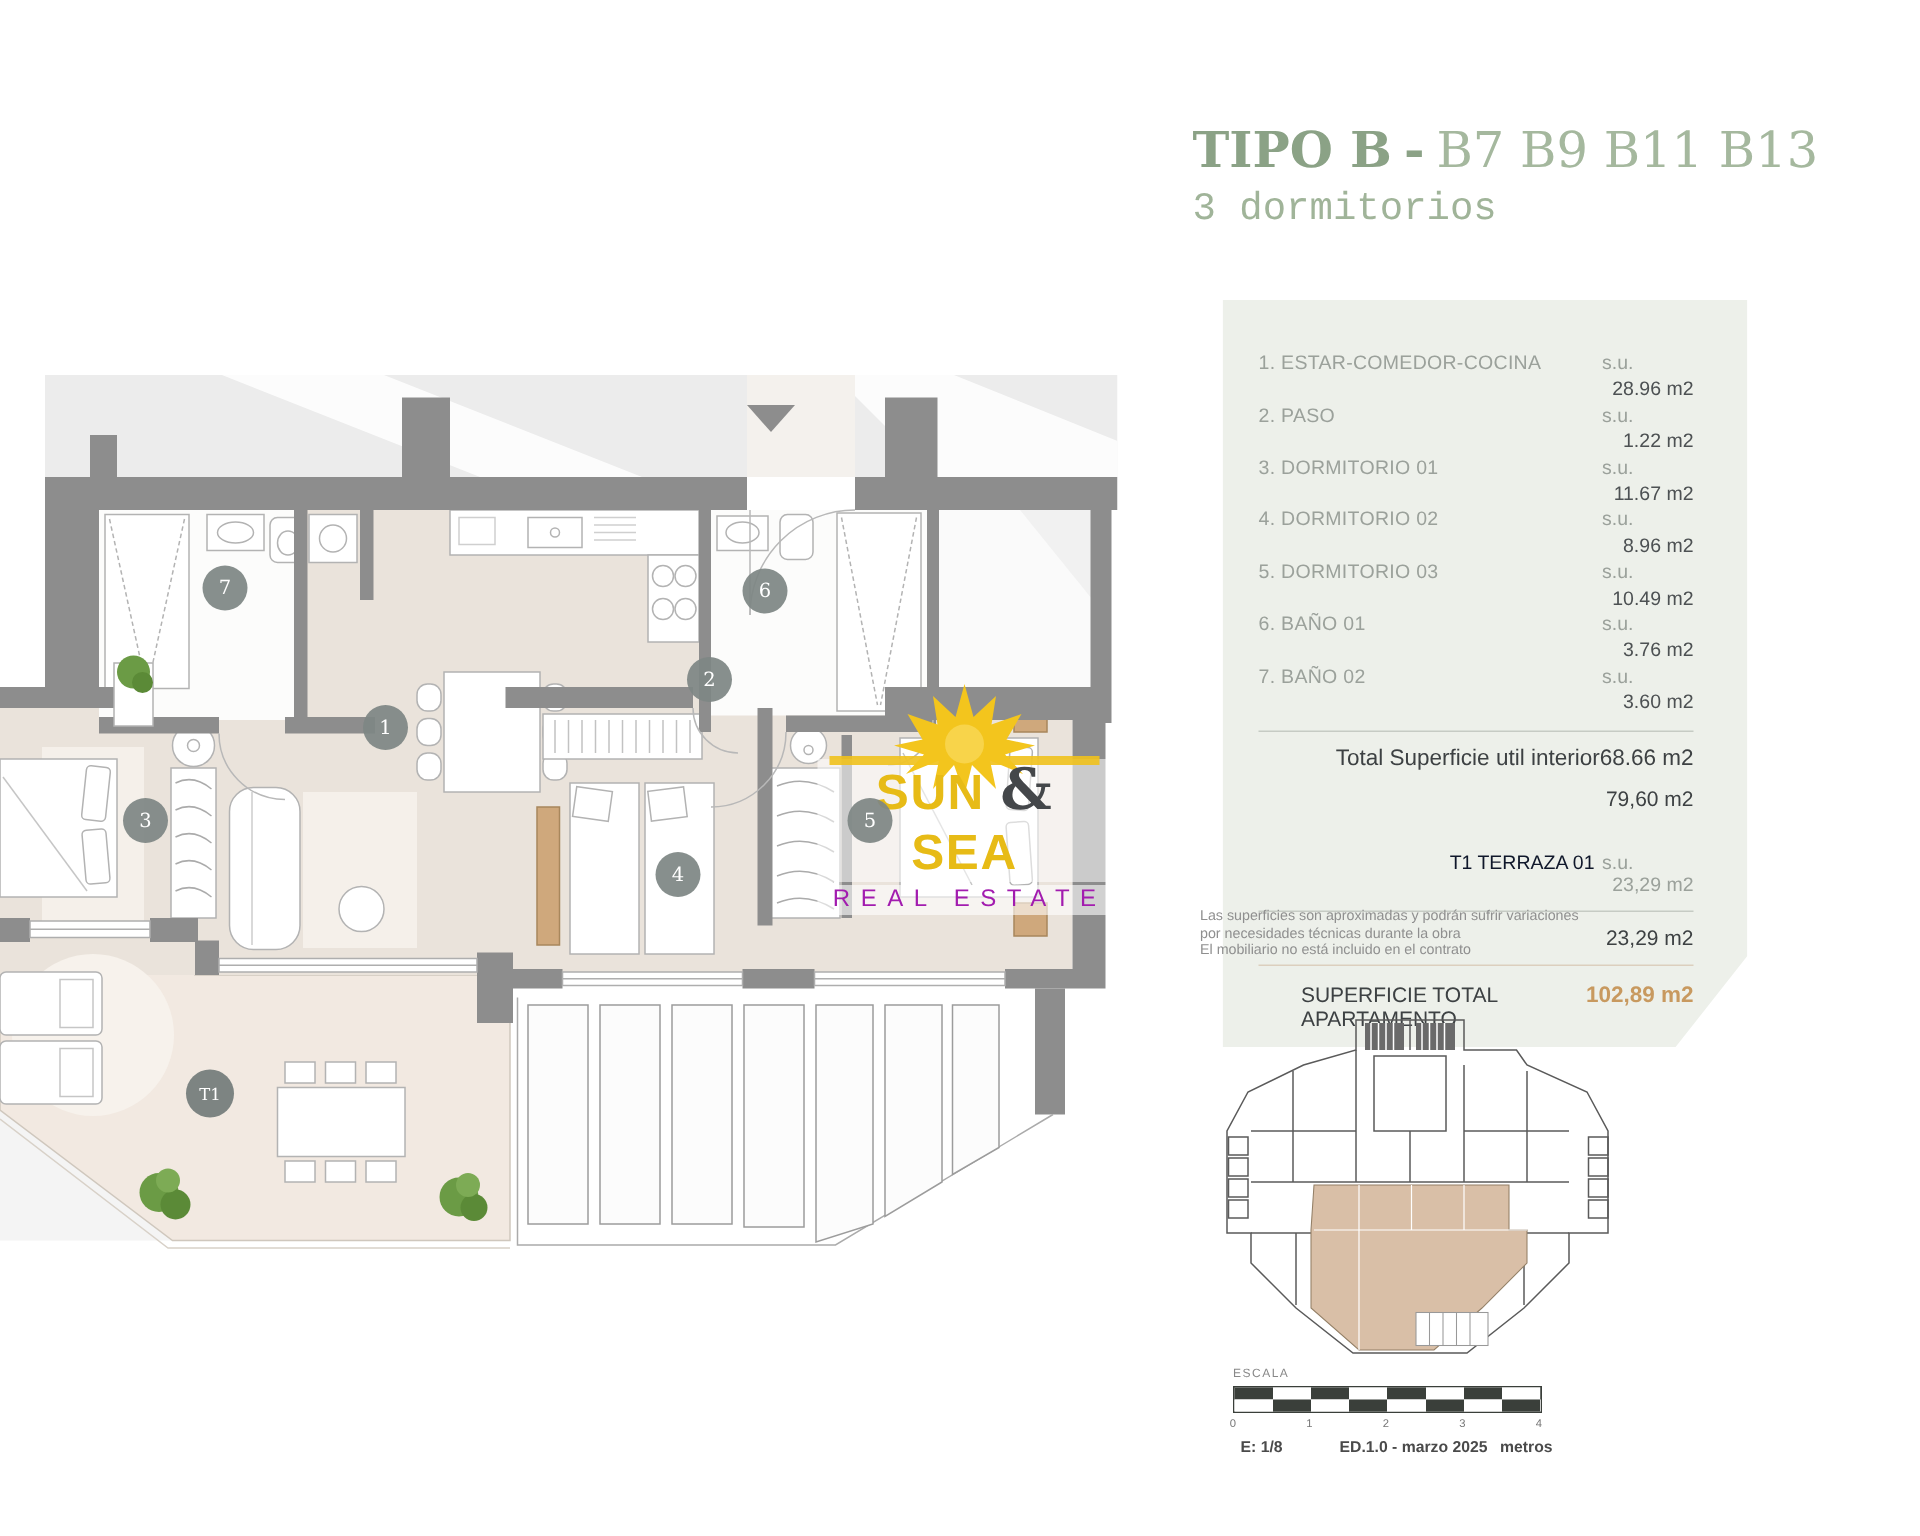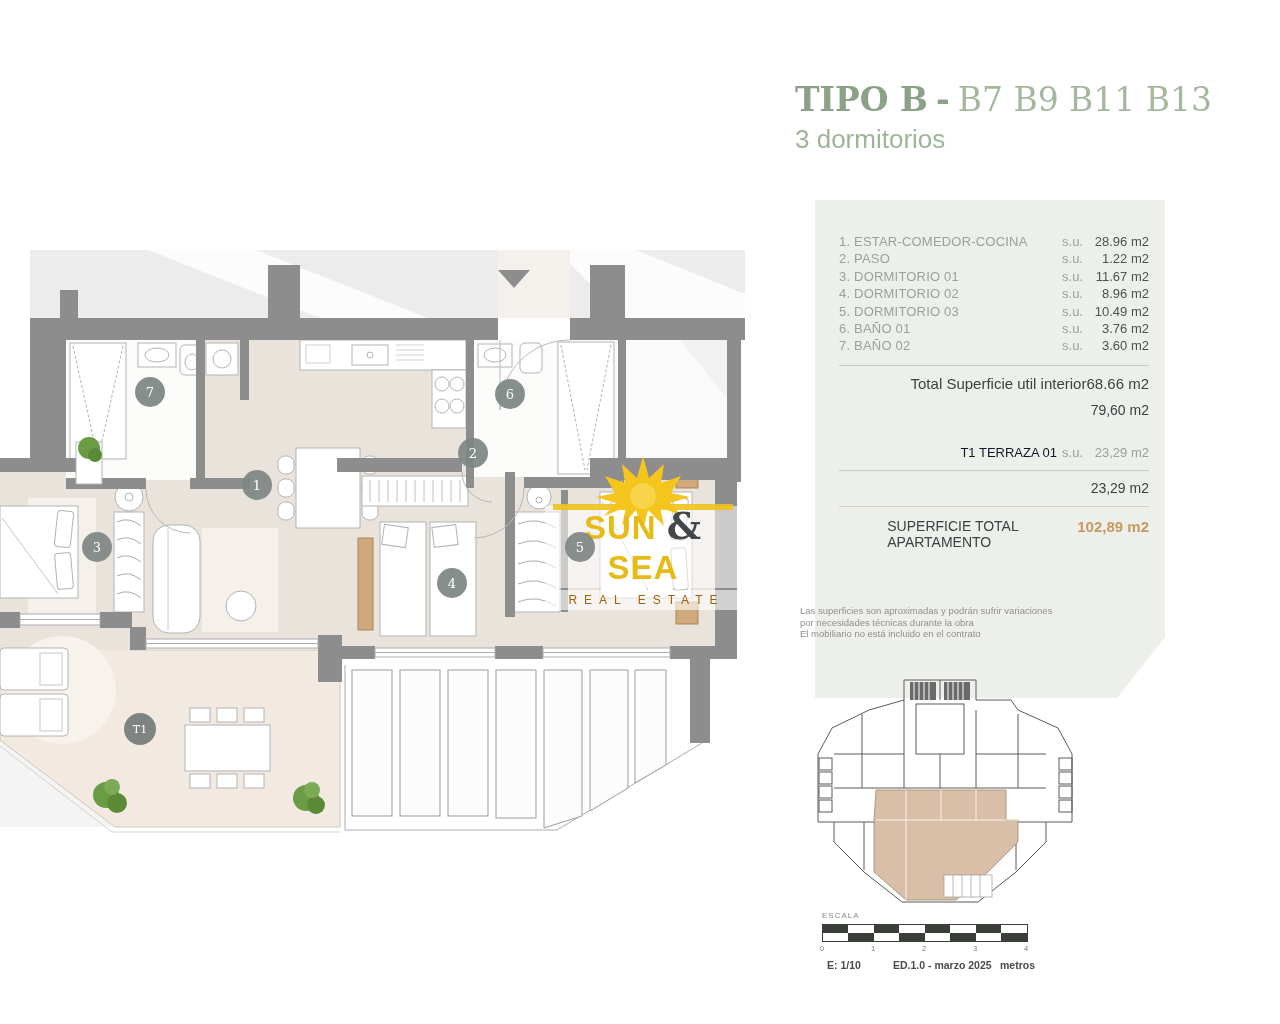--- a/index.html
+++ b/index.html
@@ -4,28 +4,28 @@
 <style>
   html,body{margin:0;padding:0;background:#ffffff;}
   .page{position:relative;width:1280px;height:1024px;background:#ffffff;overflow:hidden;
         font-family:"Liberation Sans",sans-serif;}
   
   .title-block{position:absolute;left:795px;top:82px;}
   .title-line{font-family:"DejaVu Serif",serif;font-size:33px;line-height:36px;white-space:nowrap;}
   .t-main{font-weight:bold;color:#8ba286;}
   .t-sep{font-weight:bold;color:#8ba286;margin:0 8px;}
   .t-units{font-weight:normal;color:#a5b89e;}
-  .t-sub{font-family:Liberation Sans, sans-serif;font-size:26px;color:#a0b499;margin-top:6px;}
+  .t-sub{font-family:Liberation Mono, monospace;font-size:26px;color:#a0b499;margin-top:6px;}
   
   .info-panel{position:absolute;left:815px;top:200px;width:350px;height:498px;background:#edf0ea;
       clip-path:polygon(0 0,100% 0,100% 87.8%,86.3% 100%,0 100%);
-      padding:33px 16px 0 24px;box-sizing:border-box;}
+      padding:33px 36px 0 24px;box-sizing:border-box;}
   .s-row{display:flex;justify-content:space-between;font-size:13px;line-height:17.4px;color:#9ba19b;}
   .s-name{letter-spacing:.2px;}
-  .s-right{display:flex;}
+  .s-right{display:flex;flex-direction:column;}
   .s-su{width:26px;text-align:right;color:#9ba19b;}
   .s-num{width:66px;text-align:right;color:#4d5153;}
   .s-num.light{color:#9ba19b;}
   .rule{border-top:1px solid #c6cbc4;margin:10px 0 0 0;}
   .rule-warm{border-top:1px solid #dccfbe;}
   .t-row{display:flex;justify-content:flex-end;color:#3d4143;}
   .t-util{margin-top:9px;font-size:15px;}
   .t-apto{margin-top:10px;font-size:14px;}
   .t-terr-su{margin-top:27px;font-size:13px;color:#a6aba5;}
   .t-terr-su .lab{color:#0f172a;}
@@ -49,21 +49,21 @@
   .badge{position:absolute;width:30px;height:30px;border-radius:50%;background:rgba(126,134,132,.93);
       color:#ffffff;display:flex;align-items:center;justify-content:center;font-size:13px;
       font-family:"DejaVu Serif",serif;z-index:6;}
   .badge-t1{width:32px;height:32px;font-size:11px;background:rgba(118,126,124,.95);}
   
   .watermark{position:absolute;left:545px;top:452px;width:196px;text-align:center;z-index:5;}
   .wm-sun{display:block;margin:0 auto;}
   .wm-words{margin-top:-24px;font-size:33px;font-weight:bold;letter-spacing:1px;color:#e7bb16;
       background:rgba(255,255,255,.55);line-height:40px;}
   .wm-amp{font-family:"DejaVu Serif",serif;font-size:38px;color:#44474a;}
-  .wm-sub{margin-top:2px;font-size:12px;letter-spacing:7px;color:#a16207;background:rgba(255,255,255,.6);
+  .wm-sub{margin-top:2px;font-size:16px;letter-spacing:7px;color:#a21caf;background:rgba(255,255,255,.6);
       padding:3px 0 3px 7px;line-height:14px;}
 </style>
 </head>
 <body>
 
 <div class="page">
 
   <svg class="plan" viewBox="0 0 745 620" width="745" height="620">
     <g>
       <rect x="30" y="0" width="715" height="68" fill="#ececec"></rect>
@@ -414,17 +414,17 @@
   <div class="sb-label">ESCALA</div>
   <div class="scalebar">
     <div class="sb-row"></div>
     <div class="sb-row sb-row2"></div>
   </div>
   <span class="sb-tick" style="left:817px;">0</span>
   <span class="sb-tick" style="left:868px;">1</span>
   <span class="sb-tick" style="left:919px;">2</span>
   <span class="sb-tick" style="left:970px;">3</span>
   <span class="sb-tick" style="left:1021px;">4</span>
-  <span class="foot-item" style="left:827px;">E: 1/10</span>
+  <span class="foot-item" style="left:827px;">E: 1/8</span>
   <span class="foot-item" style="left:893px;">ED.1.0 - marzo 2025</span>
   <span class="foot-item" style="left:1000px;">metros</span>
 
 </div>
 
 </body></html>

